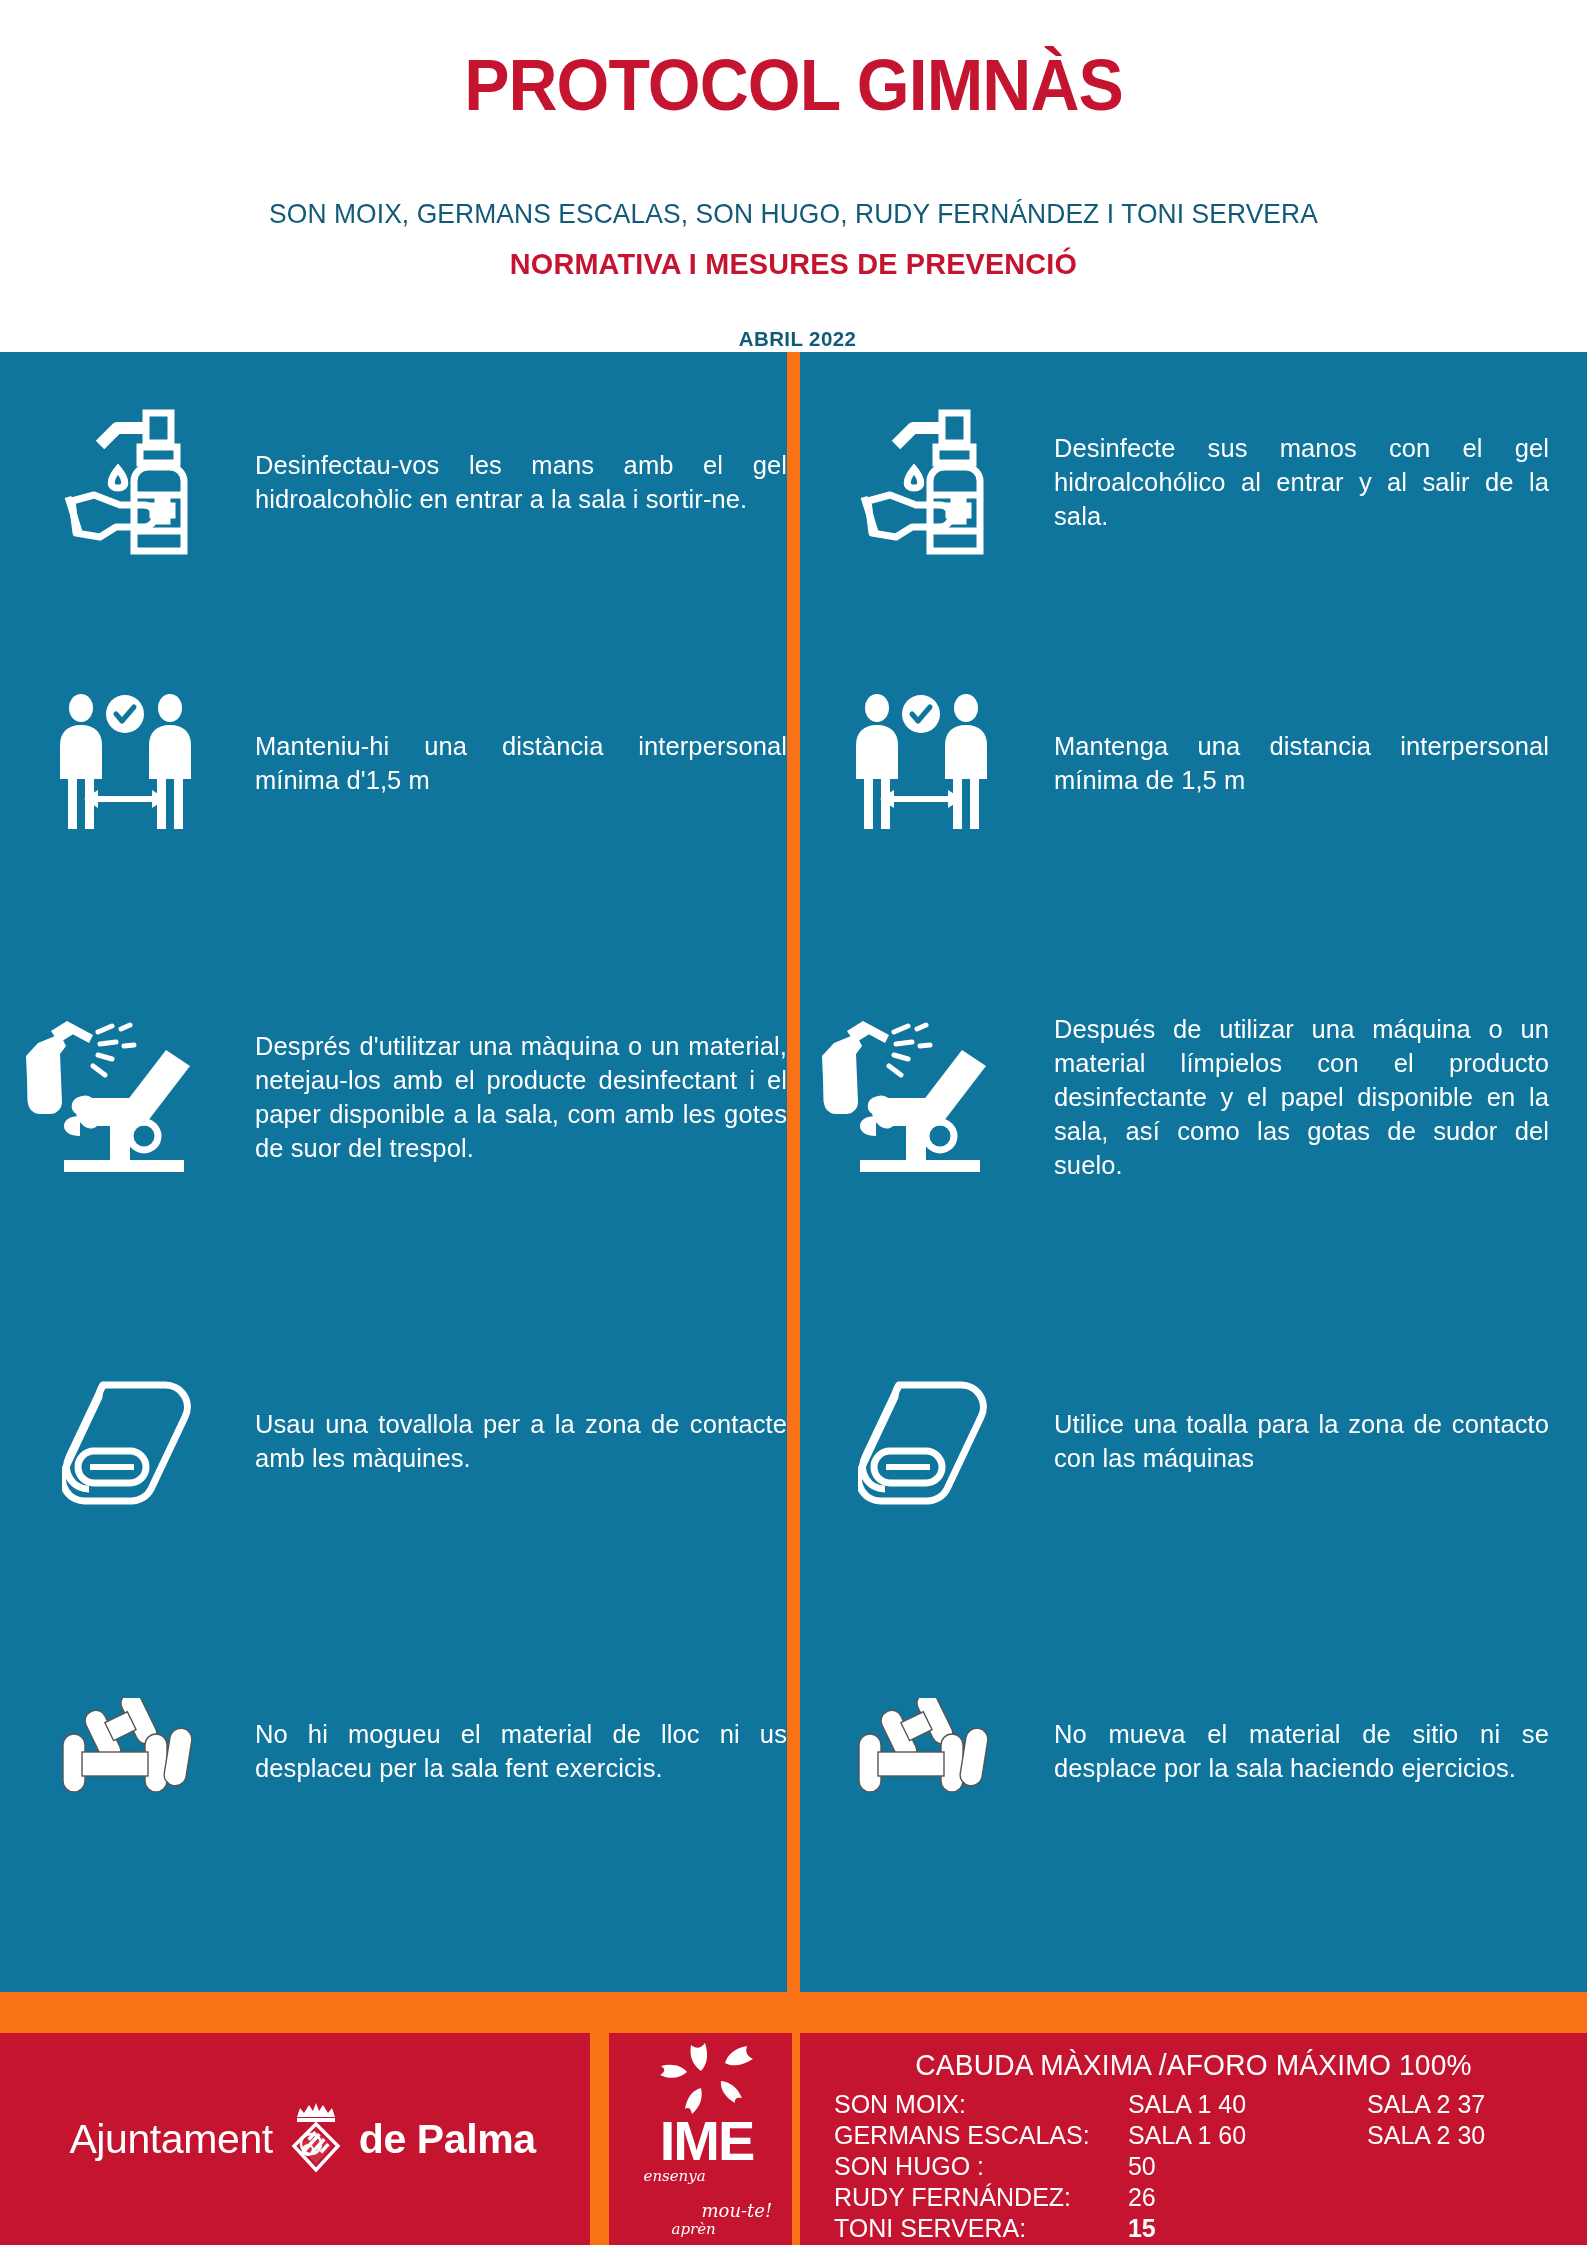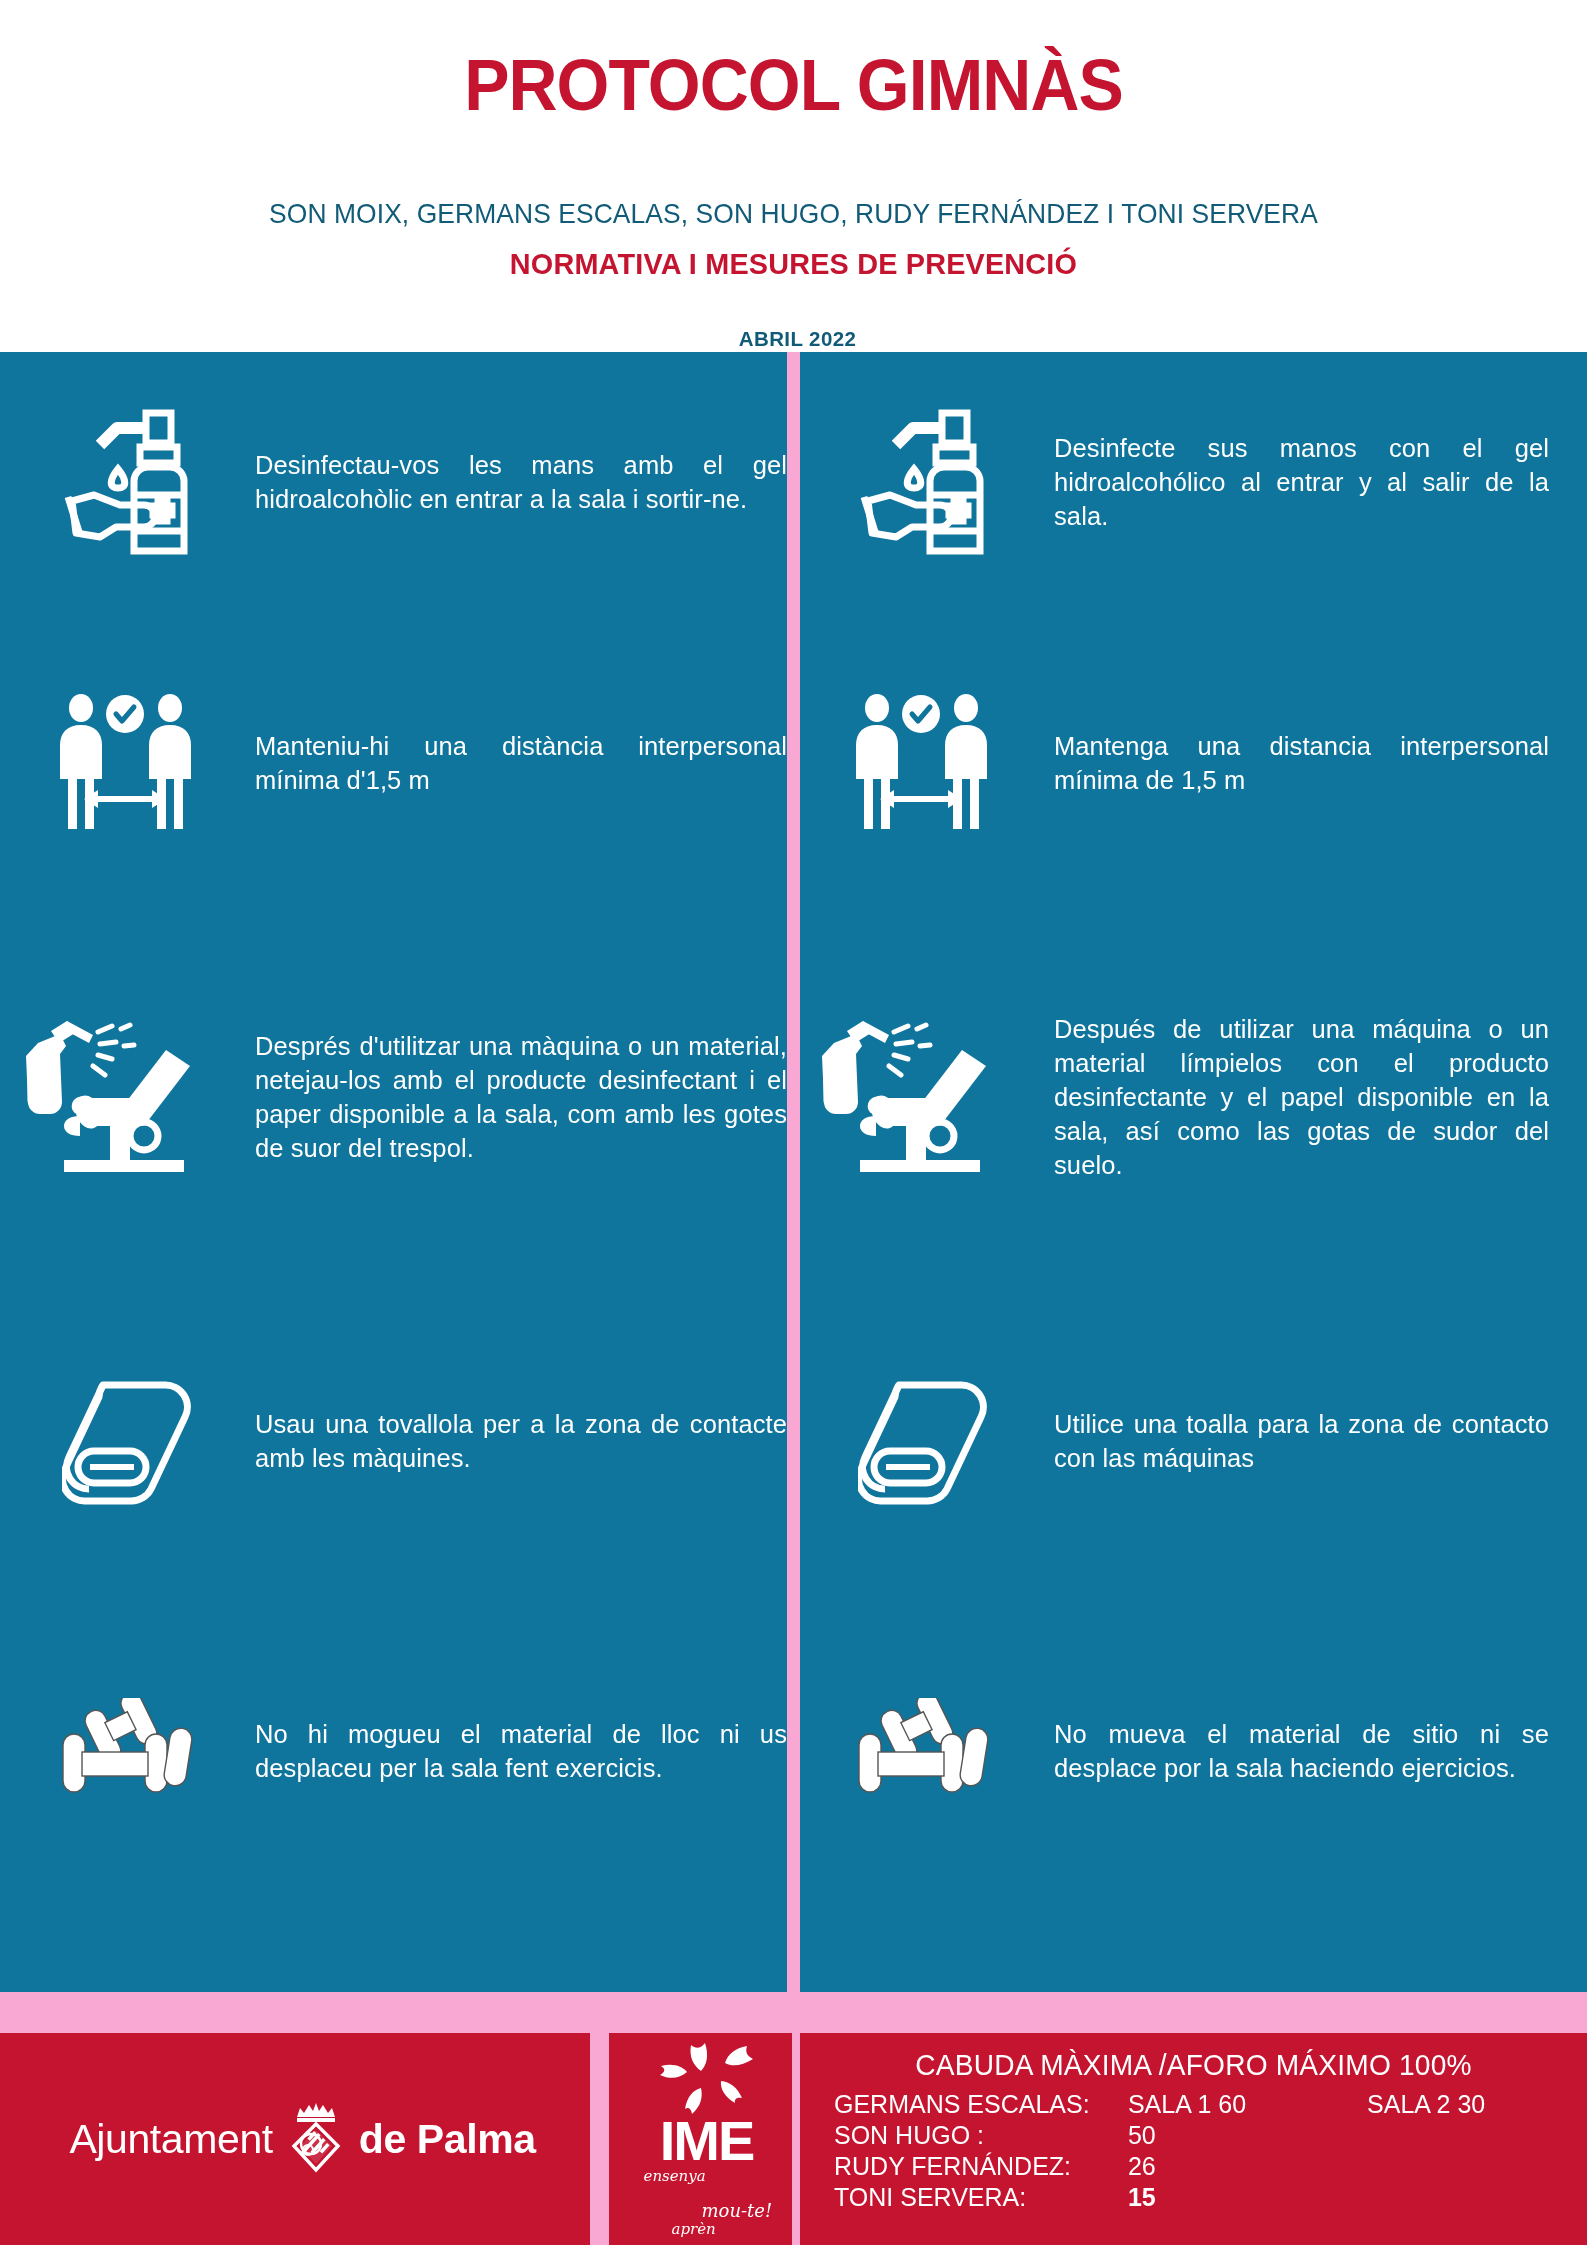--- a/index.html
+++ b/index.html
@@ -7,21 +7,21 @@
     width: 1587px;
     height: 2245px;
     background: #ffffff;
     font-family: "Liberation Sans", sans-serif;
     overflow: hidden;
   }
   .page {
     position: relative;
     width: 1587px;
     height: 2245px;
-    background: #f9a8d4;
+    background: #f97316;
   }
 
   
   .header {
     position: absolute;
     left: 0; top: 0;
     width: 1587px;
     height: 352px;
     background: #ffffff;
     text-align: center;
@@ -458,20 +458,25 @@
           <span class="ime-s2">aprèn</span>
           <span class="ime-s3">mou-te!</span>
         </span>
       </div>
     </div>
 
     <div class="foot-box foot-aforo">
       <div class="aforo-title">CABUDA MÀXIMA /AFORO MÁXIMO 100%</div>
       <table class="aforo-table">
         <tbody>
+          <tr>
+            <td class="c-name">SON MOIX:</td>
+            <td class="c-s1">SALA 1  40</td>
+            <td class="c-s2">SALA 2  37</td>
+          </tr>
           <tr>
             <td class="c-name">GERMANS ESCALAS:</td>
             <td class="c-s1">SALA 1 60</td>
             <td class="c-s2">SALA 2  30</td>
           </tr>
           <tr>
             <td class="c-name">SON HUGO :</td>
             <td class="c-s1">50</td>
             <td class="c-s2"></td>
           </tr>

